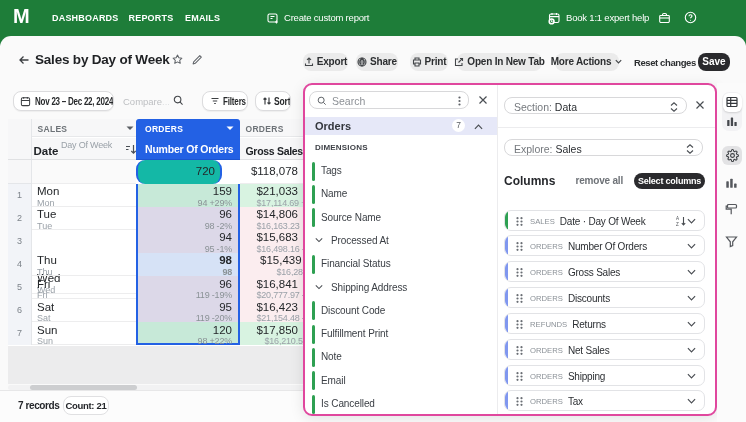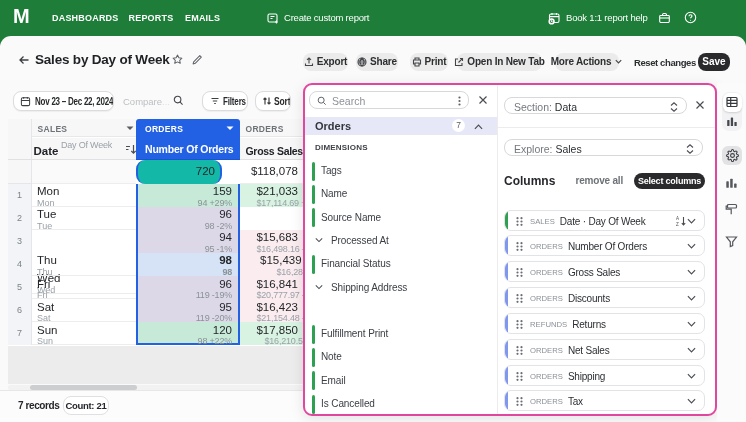--- a/index.html
+++ b/index.html
@@ -72,21 +72,21 @@
     <path d="M9.5 8.5v3M8 10h3"></path>
   </svg>
 <div class="navl" style="left:284px;">Create custom report</div>
 <svg class="abs" style="left:548px; top:11.5px;" width="13" height="13" viewBox="0 0 13 13" fill="none" stroke="#fff" stroke-width="1.1">
     <rect x="1.5" y="2" width="9.5" height="8.5" rx="1.5"></rect>
     <path d="M1.5 4.6h9.5M4 1v2M8.5 1v2"></path>
     <circle cx="3.6" cy="9.4" r="2.6" fill="#1e7d39"></circle>
     <circle cx="3.6" cy="9.4" r="2.1"></circle>
     <path d="M3.6 8.3v1.2l.9.5"></path>
   </svg>
-<div class="navl" style="left:566px;">Book 1:1 report help</div>
+<div class="navl" style="left:566px;">Book 1:1 expert help</div>
 <svg class="abs" style="left:658px; top:11px;" width="13" height="13" viewBox="0 0 13 13" fill="none" stroke="#fff" stroke-width="1.1">
     <path d="M2.5 4.5h8a.8.8 0 0 1 .8.8v4.9a1.3 1.3 0 0 1-1.3 1.3H3a1.3 1.3 0 0 1-1.3-1.3V5.3a.8.8 0 0 1 .8-.8z"></path>
     <path d="M1.7 7h9.6"></path>
     <path d="M4.5 4.5v-.7A1.3 1.3 0 0 1 5.8 2.5h1.4a1.3 1.3 0 0 1 1.3 1.3v.7"></path>
   </svg>
 <svg class="abs" style="left:684px; top:11px;" width="13" height="13" viewBox="0 0 13 13" fill="none" stroke="#fff" stroke-width="1.1">
     <circle cx="6.5" cy="6.5" r="5.2"></circle>
     <path d="M5 5.2c0-.9.7-1.5 1.5-1.5s1.5.6 1.5 1.4c0 1.1-1.5 1.2-1.5 2.2"></path>
     <circle cx="6.5" cy="9.3" r=".5" fill="#fff" stroke="none"></circle>
   </svg>
@@ -205,20 +205,24 @@
 
   <div class="rnum" style="top:87.7px; height:23.1px; line-height:23.1px;">2</div>
   <div class="dcell" style="top:87.7px; height:23.1px;">
       <div class="m">Tue</div>
       <div class="s">Tue</div>
     </div>
   <div class="ocell bg-p" style="top:87.7px; height:23.1px; border-left:2px solid #2361e4; border-right:2px solid #2361e4;">
       <div class="m">96</div>
       <div class="s">98 -2%</div>
     </div>
+  <div class="gcell gp" style="top:87.7px; height:23.1px;">
+      <div class="m">$14,806</div>
+      <div class="s">$16,163.23</div>
+    </div>
 
   <div class="rnum" style="top:110.8px; height:23.1px; line-height:23.1px;">3</div>
   <div class="dcell" style="top:110.8px; height:23.1px;margin-top:41px;">
       <div class="m">Wed</div>
       <div class="s">Wed</div>
     </div>
   <div class="ocell bg-p" style="top:110.8px; height:23.1px; border-left:2px solid #2361e4; border-right:2px solid #2361e4;">
       <div class="m">94</div>
       <div class="s">95 -1%</div>
     </div>
@@ -339,20 +343,24 @@
   <div class="item" style="top:167.7px;">
       <div class="gbar"></div>
       <div class="itxt">Financial Status</div>
     </div>
   <div class="item" style="top:191px;">
       <svg class="chev" width="8" height="6" viewBox="0 0 10 6" fill="none" stroke="#4a4e53" stroke-width="1.3">
         <path d="M1 1l4 4 4-4"></path>
       </svg>
       <div class="ctxt">Shipping Address</div>
     </div>
+  <div class="item" style="top:214.3px;">
+      <div class="gbar"></div>
+      <div class="itxt">Discount Code</div>
+    </div>
   <div class="item" style="top:237.6px;">
       <div class="gbar"></div>
       <div class="itxt">Fulfillment Print</div>
     </div>
   <div class="item" style="top:260.9px;">
       <div class="gbar"></div>
       <div class="itxt">Note</div>
     </div>
   <div class="item" style="top:284.2px;">
       <div class="gbar"></div>

